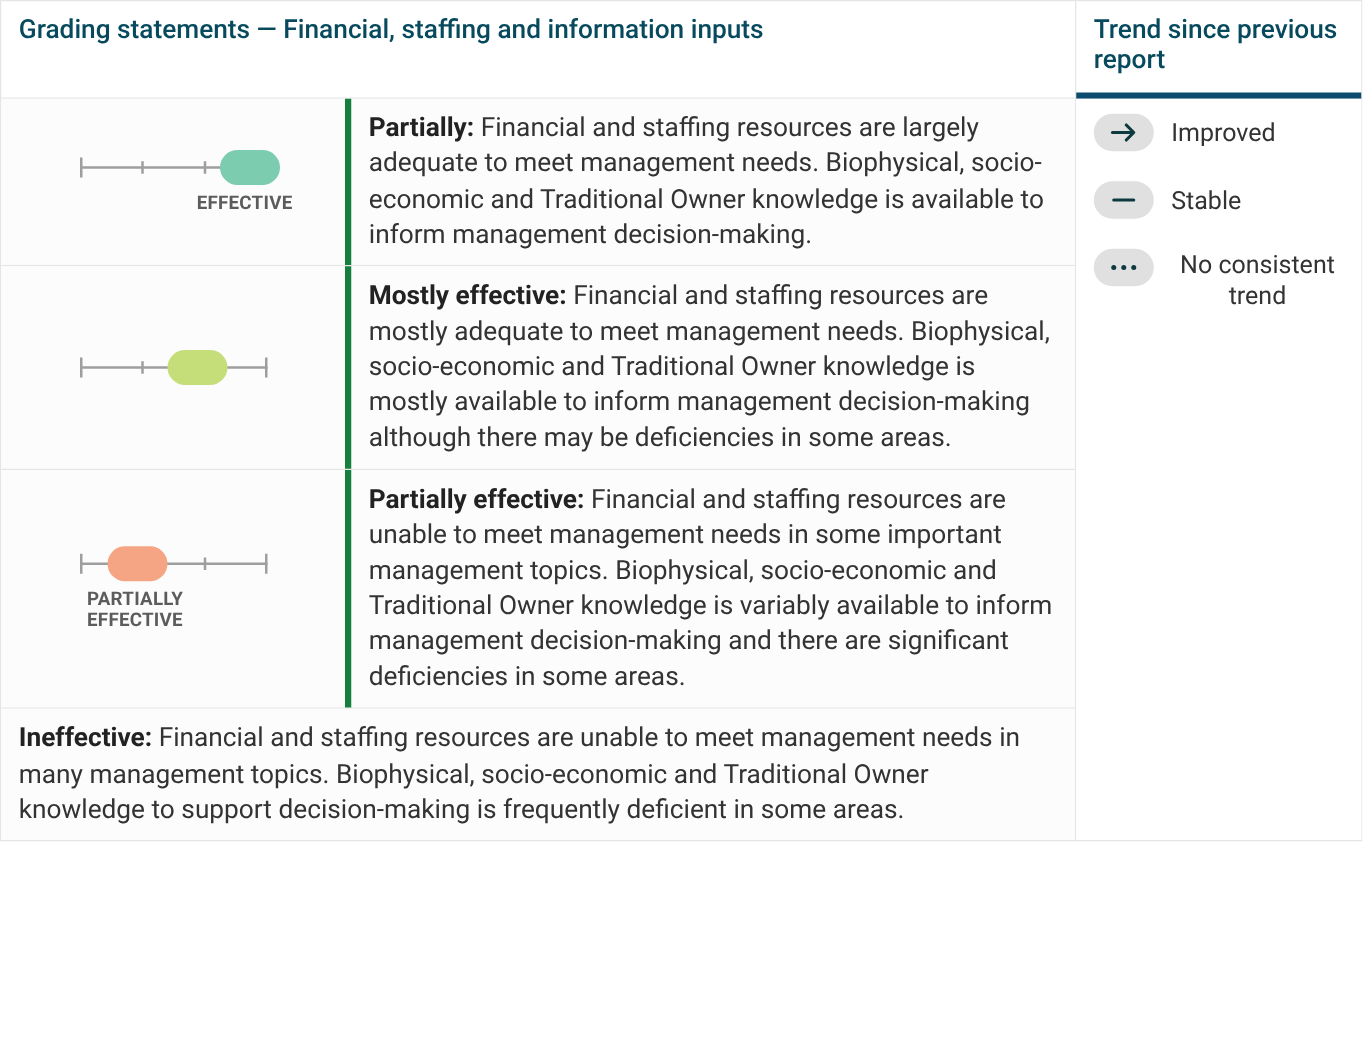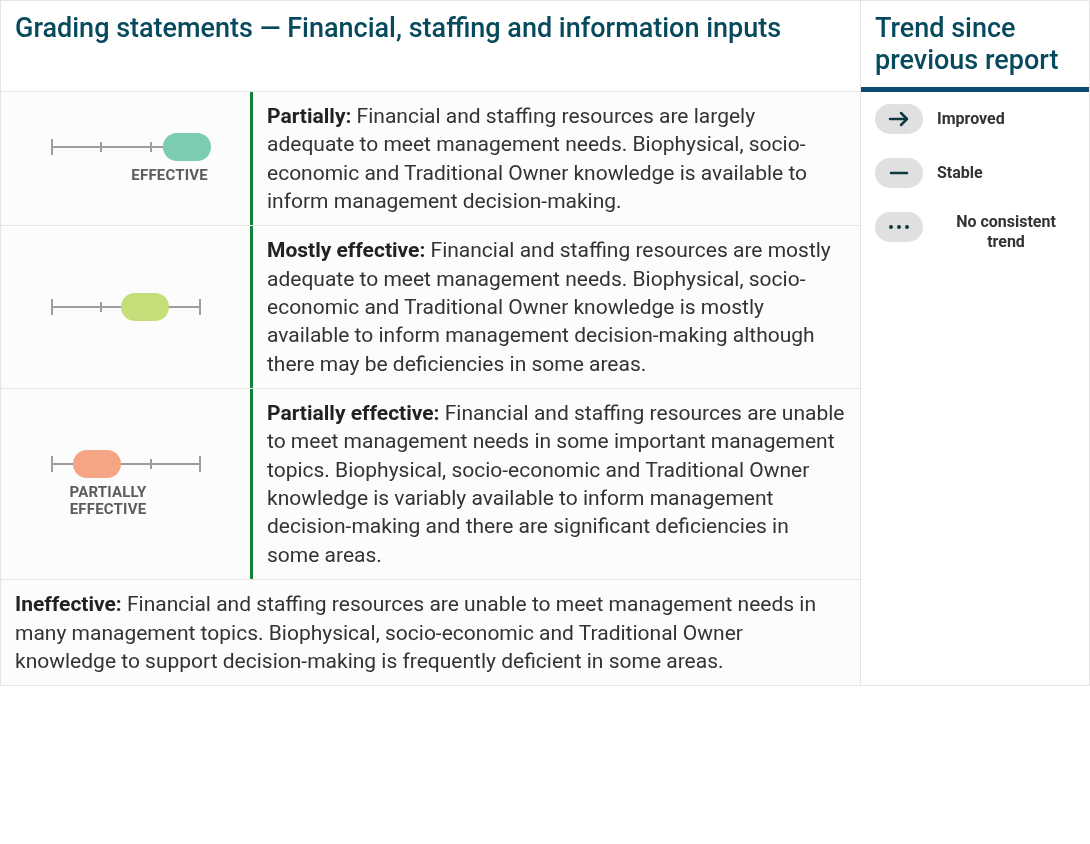--- a/index.html
+++ b/index.html
@@ -24,41 +24,41 @@
       border-bottom: 1px solid #e5e5e5;
       padding: 11px 14px 42px;
     }
     .header-right {
       width: 228px;
       border-bottom: 5px solid #0c4a6e;
       padding: 11px 14px;
     }
     .header-title {
       color: #074a5d;
-      font-size: 27px;
+      font-size: 21px;
       font-weight: 500;
     }
     .body-row {
       display: flex;
     }
     .rows-container {
       flex: 1;
       border-right: 1px solid #e5e5e5;
     }
     .grade-row {
       display: flex;
       border-bottom: 1px solid #e5e5e5;
       background: #fcfcfc;
     }
     .grade-row:last-child {
       border-bottom: none;
     }
     .indicator-cell {
-      width: 252px;
-      border-right: 3px solid #15803d;
+      width: 280px;
+      border-right: 5px solid #15803d;
       display: flex;
       flex-direction: column;
       align-items: center;
       justify-content: center;
       padding: 10px;
     }
     .desc-cell {
       flex: 1;
       padding: 10px 14px;
       font-size: 21px;
@@ -128,24 +128,23 @@
       height: 30px;
       border-radius: 15px;
       background: #e0e0e0;
       display: flex;
       align-items: center;
       justify-content: center;
       flex-shrink: 0;
     }
     .trend-icon svg { display: block; }
     .trend-label {
-      font-size: 16px;
+      font-size: 20px;
       color: #333;
       line-height: 1.25;
-      font-weight: bold;
     }
   </style>
 </head>
 <body>
 
 <div class="table">
 
   <div class="header-row">
     <div class="header-left">
       <span class="header-title">Grading statements — Financial, staffing and information inputs</span>

